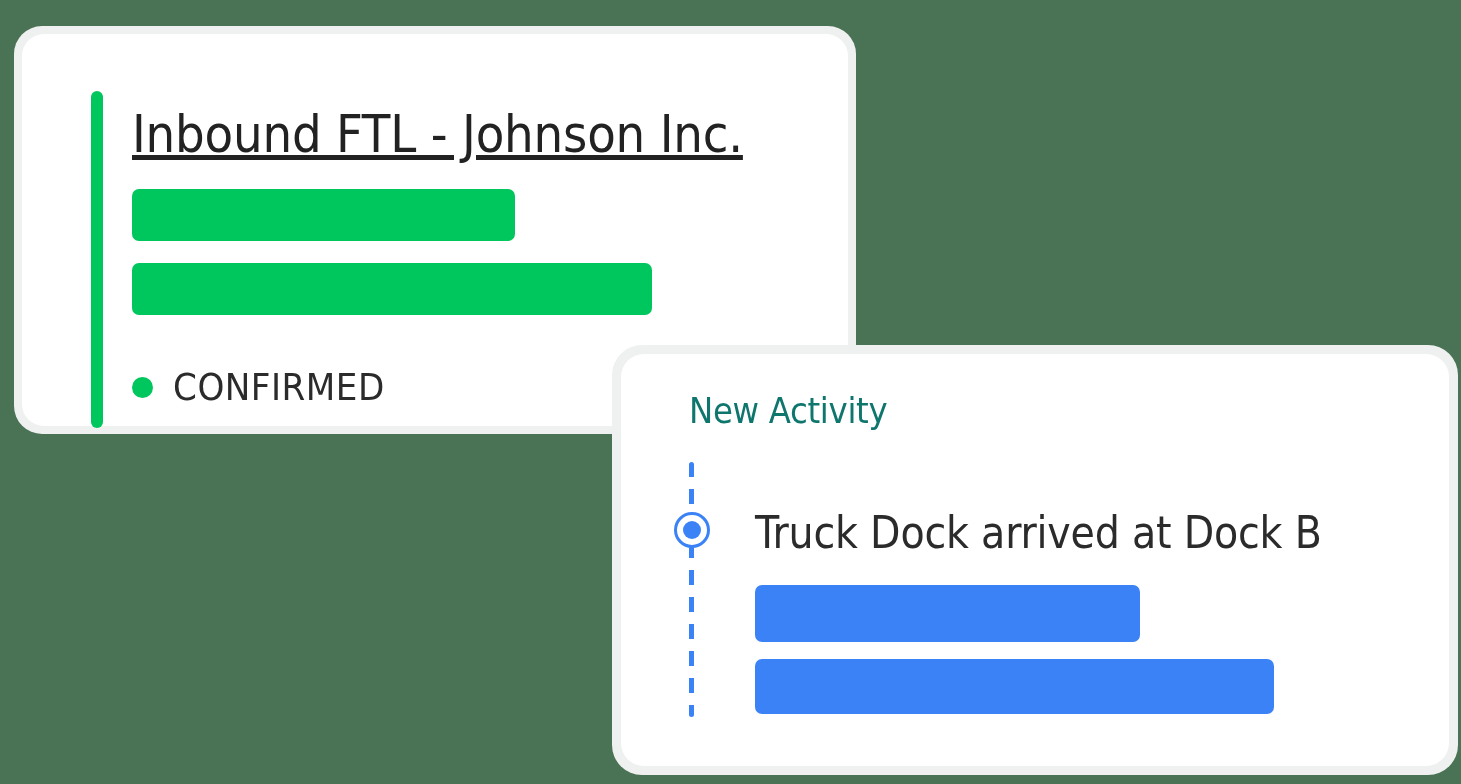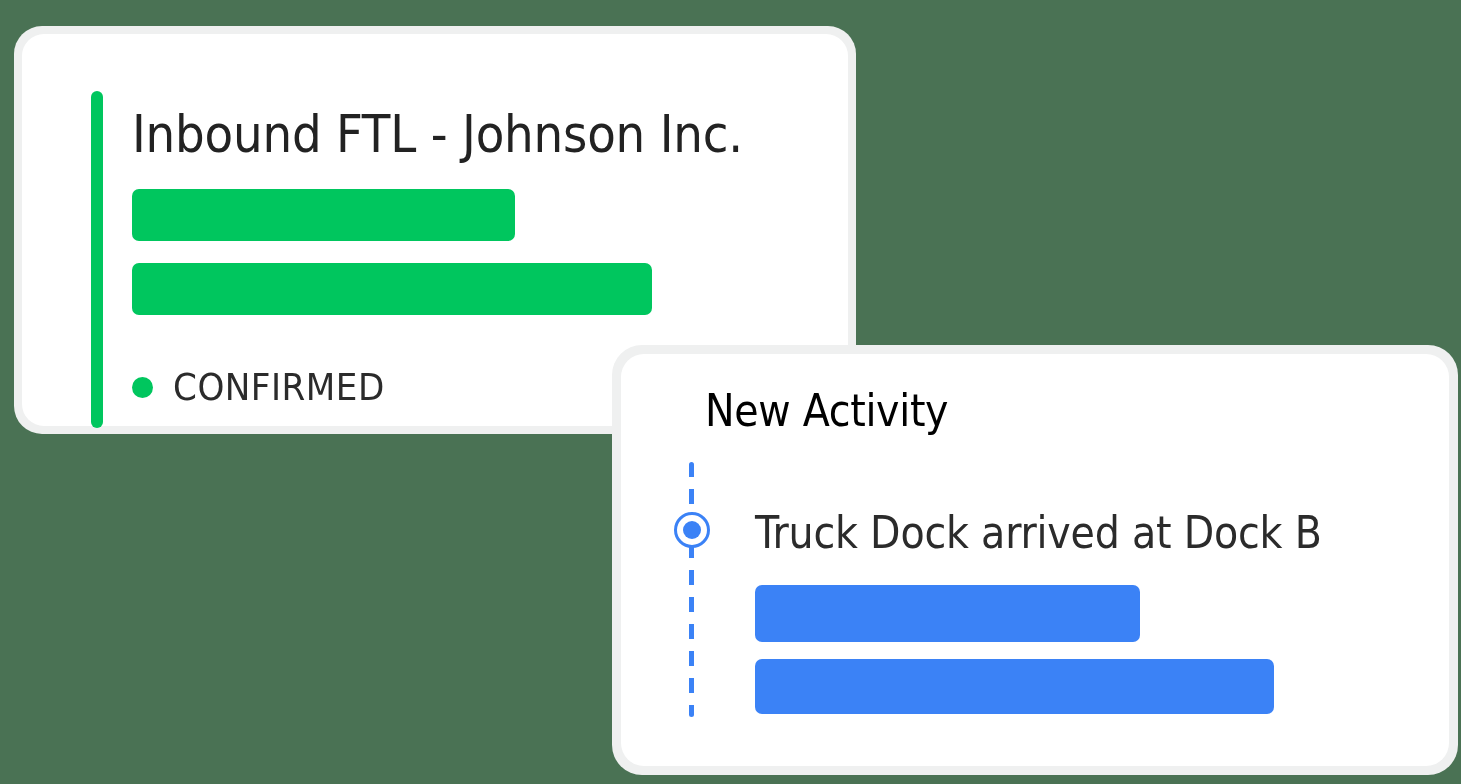--- a/index.html
+++ b/index.html
@@ -68,20 +68,21 @@
   .shipment-title {
     position: absolute;
     left: 110px;
     top: 64px;
     font-size: 52px;
     line-height: 72px;
     letter-spacing: -0.2px;
     color: #222222;
     white-space: nowrap;
     font-weight: 400;
+    text-decoration: underline;
   }
 
   .bar {
     position: absolute;
     border-radius: 7px;
   }
   .bar-green { background: #00c65e; }
   .bar-blue  { background: #3b82f6; }
 
   #shipment-bar-1 { left: 110px; top: 155px; width: 383px; height: 52px; }
@@ -123,25 +124,25 @@
     top: 9px;
     right: 9px;
     bottom: 9px;
     width: auto;
     height: auto;
     border-radius: 23px;
   }
 
   .activity-title {
     position: absolute;
-    left: 84px;
+    left: 68px;
     top: 28px;
-    font-size: 44px;
+    font-size: 36px;
     line-height: 58px;
-    color: #000000;
+    color: #0f766e;
     white-space: nowrap;
     font-weight: 400;
     letter-spacing: -0.3px;
   }
 
   
   .timeline-rail {
     position: absolute;
     left: 68px;
     top: 108px;

